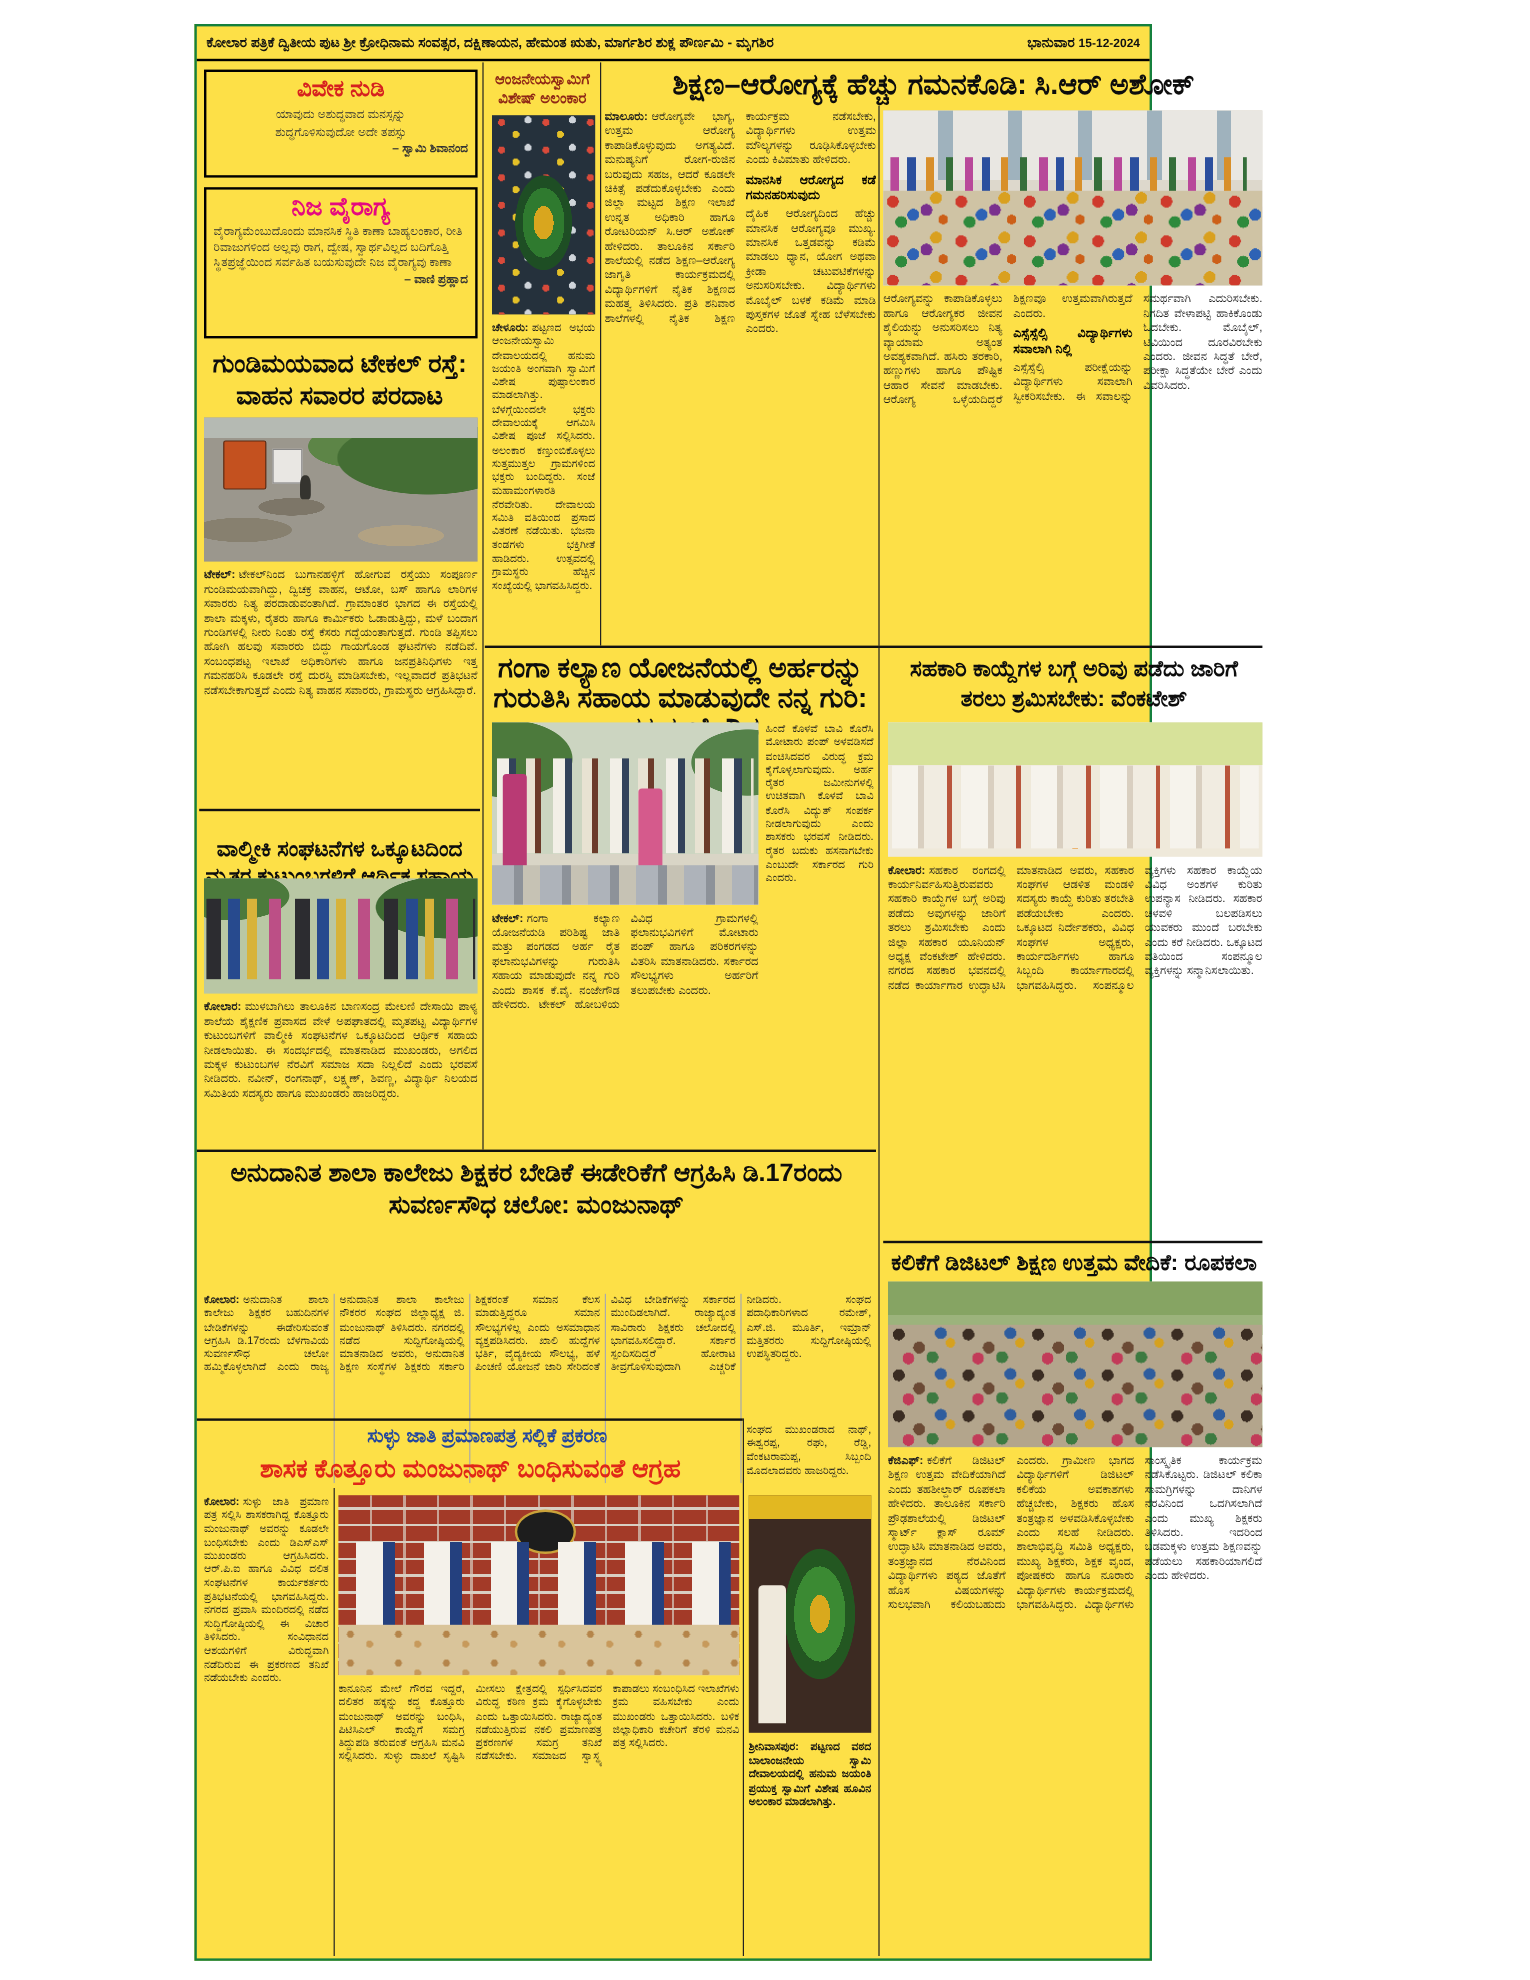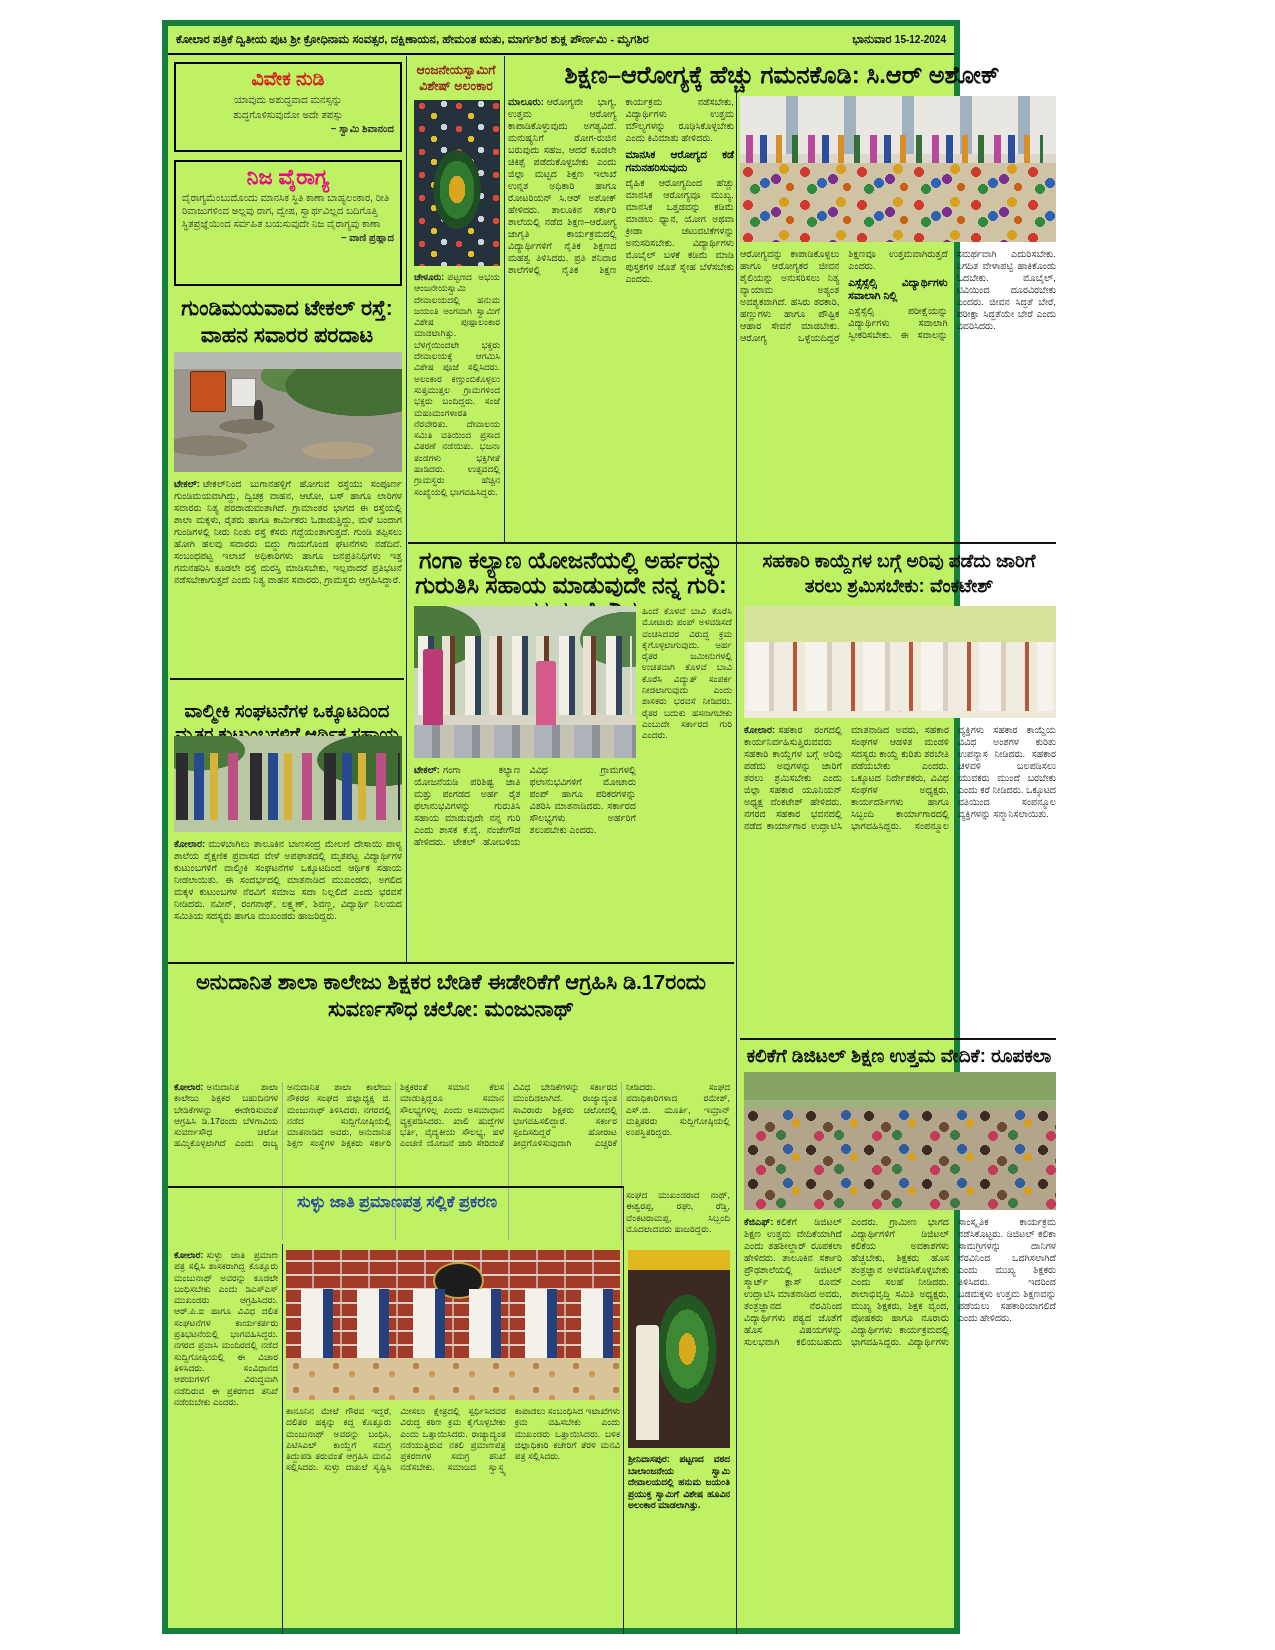--- a/index.html
+++ b/index.html
@@ -1,18 +1,18 @@
 <!DOCTYPE html>
 <html><head>
 <meta charset="utf-8">
 <style>
   html,body{margin:0;padding:0;background:#9a9a9a;}
   #stage{position:relative;width:1275px;height:1650px;background:#ffffff;margin:0 auto;
          font-family:"Liberation Sans","DejaVu Sans",sans-serif;color:#111;}
-  #frame{position:absolute;left:162px;top:20px;width:798px;height:1614px;border:6px solid #15803d;background:#bef264;box-sizing:border-box;}
+  #frame{position:absolute;left:162px;top:20px;width:798px;height:1614px;border:2px solid #15803d;background:#fde047;box-sizing:border-box;}
 
   
   .abs{position:absolute;box-sizing:border-box;}
   .hl{font-weight:bold;text-align:center;color:#0d0d0d;}
   .body-t{font-size:9.5px;line-height:12px;text-align:justify;color:#1c1c1c;overflow:hidden;}
   .body-t b{margin-right:3px;}
   .subhead{font-weight:bold;font-size:10.5px;line-height:13px;margin:3px 0;color:#000;}
   .vr{position:absolute;width:0;border-left:1.5px solid #222;}
   .hr{position:absolute;height:0;border-top:2px solid #111;}
   .cols2{column-count:2;column-gap:9px;}
@@ -237,22 +237,23 @@
   <div class="ph ph-kalike" style="left:576px;top:1046px;width:312px;height:138px;">
     <span class="crowd2"></span>
   </div>
 
   <div class="abs body-t cols3" style="left:576px;top:1190px;width:312px;height:416px;">
     <p><b>ಕೆಜಿಎಫ್:</b><span>ಕಲಿಕೆಗೆ ಡಿಜಿಟಲ್ ಶಿಕ್ಷಣ ಉತ್ತಮ ವೇದಿಕೆಯಾಗಿದೆ ಎಂದು ತಹಶೀಲ್ದಾರ್ ರೂಪಕಲಾ ಹೇಳಿದರು. ತಾಲೂಕಿನ ಸರ್ಕಾರಿ ಪ್ರೌಢಶಾಲೆಯಲ್ಲಿ ಡಿಜಿಟಲ್ ಸ್ಮಾರ್ಟ್ ಕ್ಲಾಸ್ ರೂಮ್ ಉದ್ಘಾಟಿಸಿ ಮಾತನಾಡಿದ ಅವರು, ತಂತ್ರಜ್ಞಾನದ ನೆರವಿನಿಂದ ವಿದ್ಯಾರ್ಥಿಗಳು ಪಠ್ಯದ ಜೊತೆಗೆ ಹೊಸ ವಿಷಯಗಳನ್ನು ಸುಲಭವಾಗಿ ಕಲಿಯಬಹುದು ಎಂದರು. ಗ್ರಾಮೀಣ ಭಾಗದ ವಿದ್ಯಾರ್ಥಿಗಳಿಗೆ ಡಿಜಿಟಲ್ ಕಲಿಕೆಯ ಅವಕಾಶಗಳು ಹೆಚ್ಚಬೇಕು, ಶಿಕ್ಷಕರು ಹೊಸ ತಂತ್ರಜ್ಞಾನ ಅಳವಡಿಸಿಕೊಳ್ಳಬೇಕು ಎಂದು ಸಲಹೆ ನೀಡಿದರು. ಶಾಲಾಭಿವೃದ್ಧಿ ಸಮಿತಿ ಅಧ್ಯಕ್ಷರು, ಮುಖ್ಯ ಶಿಕ್ಷಕರು, ಶಿಕ್ಷಕ ವೃಂದ, ಪೋಷಕರು ಹಾಗೂ ನೂರಾರು ವಿದ್ಯಾರ್ಥಿಗಳು ಕಾರ್ಯಕ್ರಮದಲ್ಲಿ ಭಾಗವಹಿಸಿದ್ದರು. ವಿದ್ಯಾರ್ಥಿಗಳು ಸಾಂಸ್ಕೃತಿಕ ಕಾರ್ಯಕ್ರಮ ನಡೆಸಿಕೊಟ್ಟರು. ಡಿಜಿಟಲ್ ಕಲಿಕಾ ಸಾಮಗ್ರಿಗಳನ್ನು ದಾನಿಗಳ ನೆರವಿನಿಂದ ಒದಗಿಸಲಾಗಿದೆ ಎಂದು ಮುಖ್ಯ ಶಿಕ್ಷಕರು ತಿಳಿಸಿದರು. ಇದರಿಂದ ಬಡಮಕ್ಕಳು ಉತ್ತಮ ಶಿಕ್ಷಣವನ್ನು ಪಡೆಯಲು ಸಹಕಾರಿಯಾಗಲಿದೆ ಎಂದು ಹೇಳಿದರು.</span></p>
   </div>
 
   <div class="hr" style="left:0px;top:1160px;width:455px;"></div>
 
-  <div class="abs hl" style="left:3px;top:1166px;width:452px;font-size:16px;line-height:20px;color:#23479e;">ಸುಳ್ಳು ಜಾತಿ ಪ್ರಮಾಣಪತ್ರ ಸಲ್ಲಿಕೆ ಪ್ರಕರಣ</div>
-
+  <div class="abs hl" style="left:16px;top:1166px;width:452px;font-size:16px;line-height:20px;color:#23479e;">ಸುಳ್ಳು ಜಾತಿ ಪ್ರಮಾಣಪತ್ರ ಸಲ್ಲಿಕೆ ಪ್ರಕರಣ</div>
+
+  <div class="abs hl" style="left:2px;top:1190px;width:452px;font-size:21px;line-height:26px;color:#e02718;">ಶಾಸಕ ಕೊತ್ತೂರು ಮಂಜುನಾಥ್ ಬಂಧಿಸುವಂತೆ ಆಗ್ರಹ</div>
 
   <div class="abs body-t" style="left:6px;top:1224px;width:104px;height:382px;font-size:9px;line-height:11.3px;">
     <p><b>ಕೋಲಾರ:</b><span>ಸುಳ್ಳು ಜಾತಿ ಪ್ರಮಾಣ ಪತ್ರ ಸಲ್ಲಿಸಿ ಶಾಸಕರಾಗಿದ್ದ ಕೊತ್ತೂರು ಮಂಜುನಾಥ್ ಅವರನ್ನು ಕೂಡಲೇ ಬಂಧಿಸಬೇಕು ಎಂದು ಡಿಎಸ್ಎಸ್ ಮುಖಂಡರು ಆಗ್ರಹಿಸಿದರು. ಆರ್.ಪಿ.ಐ ಹಾಗೂ ವಿವಿಧ ದಲಿತ ಸಂಘಟನೆಗಳ ಕಾರ್ಯಕರ್ತರು ಪ್ರತಿಭಟನೆಯಲ್ಲಿ ಭಾಗವಹಿಸಿದ್ದರು. ನಗರದ ಪ್ರವಾಸಿ ಮಂದಿರದಲ್ಲಿ ನಡೆದ ಸುದ್ದಿಗೋಷ್ಠಿಯಲ್ಲಿ ಈ ವಿಚಾರ ತಿಳಿಸಿದರು. ಸಂವಿಧಾನದ ಆಶಯಗಳಿಗೆ ವಿರುದ್ಧವಾಗಿ ನಡೆದಿರುವ ಈ ಪ್ರಕರಣದ ತನಿಖೆ ನಡೆಯಬೇಕು ಎಂದರು.</span></p>
   </div>
 
   <div class="ph ph-brick" style="left:118px;top:1224px;width:334px;height:150px;">
     <span class="brick-joints"></span>
     <span class="logo-dot"></span>
     <span class="men-blue"></span>
     <span class="tbl"></span>

